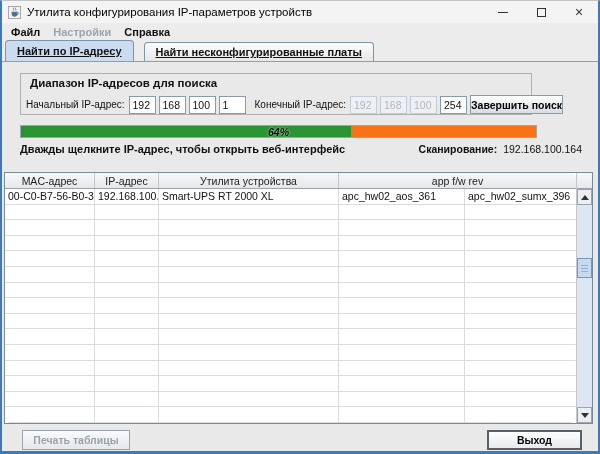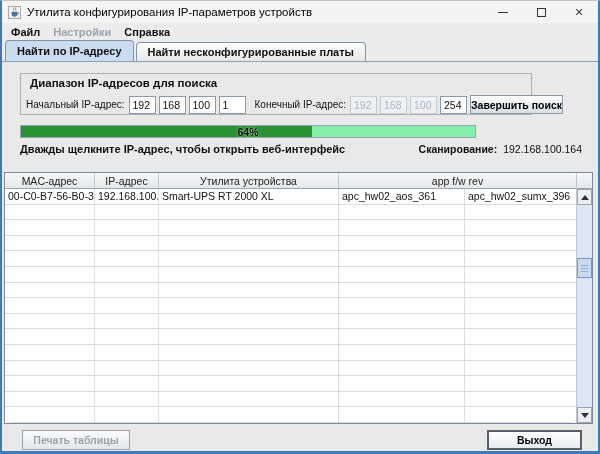--- a/index.html
+++ b/index.html
@@ -22,43 +22,43 @@
   
   .menubar { position: absolute; left: 0; top: 22px; right: 0; height: 18px; background: #ececec;
              display: flex; align-items: center; gap: 13px; padding-left: 9px; }
   .menu-item { font-weight: bold; font-size: 11px; color: #111; }
   .menu-item.disabled { color: #9aa4ae; }
 
   
   .content { position: absolute; left: 0; top: 60px; right: 0; bottom: 0; background: #e9e9e9;
              border-top: 1px solid #8aa0b8; }
   .tabbar { position: absolute; left: 3px; top: 39px; height: 21px; display: flex; align-items: flex-end;
-            gap: 2px; z-index: 2; }
+            gap: 10px; z-index: 2; text-decoration: underline; }
   .tab { height: 19px; display: flex; align-items: center; padding: 0 11px; font-weight: bold;
          font-size: 11px; border: 1px solid #7e94ac; border-bottom: none; border-radius: 4px 4px 0 0;
          background: linear-gradient(#fdfdfd, #e7e7e7); color: #111; }
   .tab.selected { height: 21px; background: #cbdcf1; }
 
   
   .groupbox { position: absolute; left: 18px; top: 11px; width: 512px; height: 42px;
               border: 1px solid #b0b0b0; }
   .gb-title { position: absolute; left: 9px; top: 3px; font-weight: bold; font-size: 11.5px; }
   .gb-row { position: absolute; left: 5px; right: 5px; top: 21px; display: flex; align-items: center;
             white-space: nowrap; }
   .gb-label { font-size: 10px; color: #111; margin-right: 4px; }
   .ip-input { width: 27px; height: 18px; margin-right: 3px; border: 1px solid #8a9aaa; background: #fff;
               font: 10.5px "Liberation Sans", sans-serif; padding-left: 3px; color: #111; }
   .ip-input:disabled { background: #eef0f3; color: #a9b7c5; border-color: #c4ccd4; }
   .stop-btn { margin-left: auto; width: 94px; height: 19px; font-weight: bold; font-size: 10.5px;
               color: #000; background: linear-gradient(#ffffff, #e9ecef 55%, #d8dde3);
               border: 1px solid #8e9aa6; }
 
   
-  .progress { position: absolute; left: 18px; top: 63px; width: 456px; height: 13px;
-              border: 1px solid #98a6b4; background: #86efac; }
+  .progress { position: absolute; left: 18px; top: 63px; width: 517px; height: 13px;
+              border: 1px solid #98a6b4; background: #f97316; font-style: italic; }
   .progress-fill { height: 100%; background: #2b9334; }
   .progress-label { position: absolute; inset: 0; display: flex; align-items: center; justify-content: center;
                     font-weight: bold; font-size: 10.5px; color: #050505; text-shadow: 0 0 2px #dcefdc; }
 
   
   .hint { position: absolute; left: 18px; top: 81px; font-weight: bold; font-size: 11px; color: #111; }
   .scan { position: absolute; right: 16px; top: 81px; font-size: 10.5px; color: #111; }
   .scan b { font-weight: bold; margin-right: 6px; }
 
   

